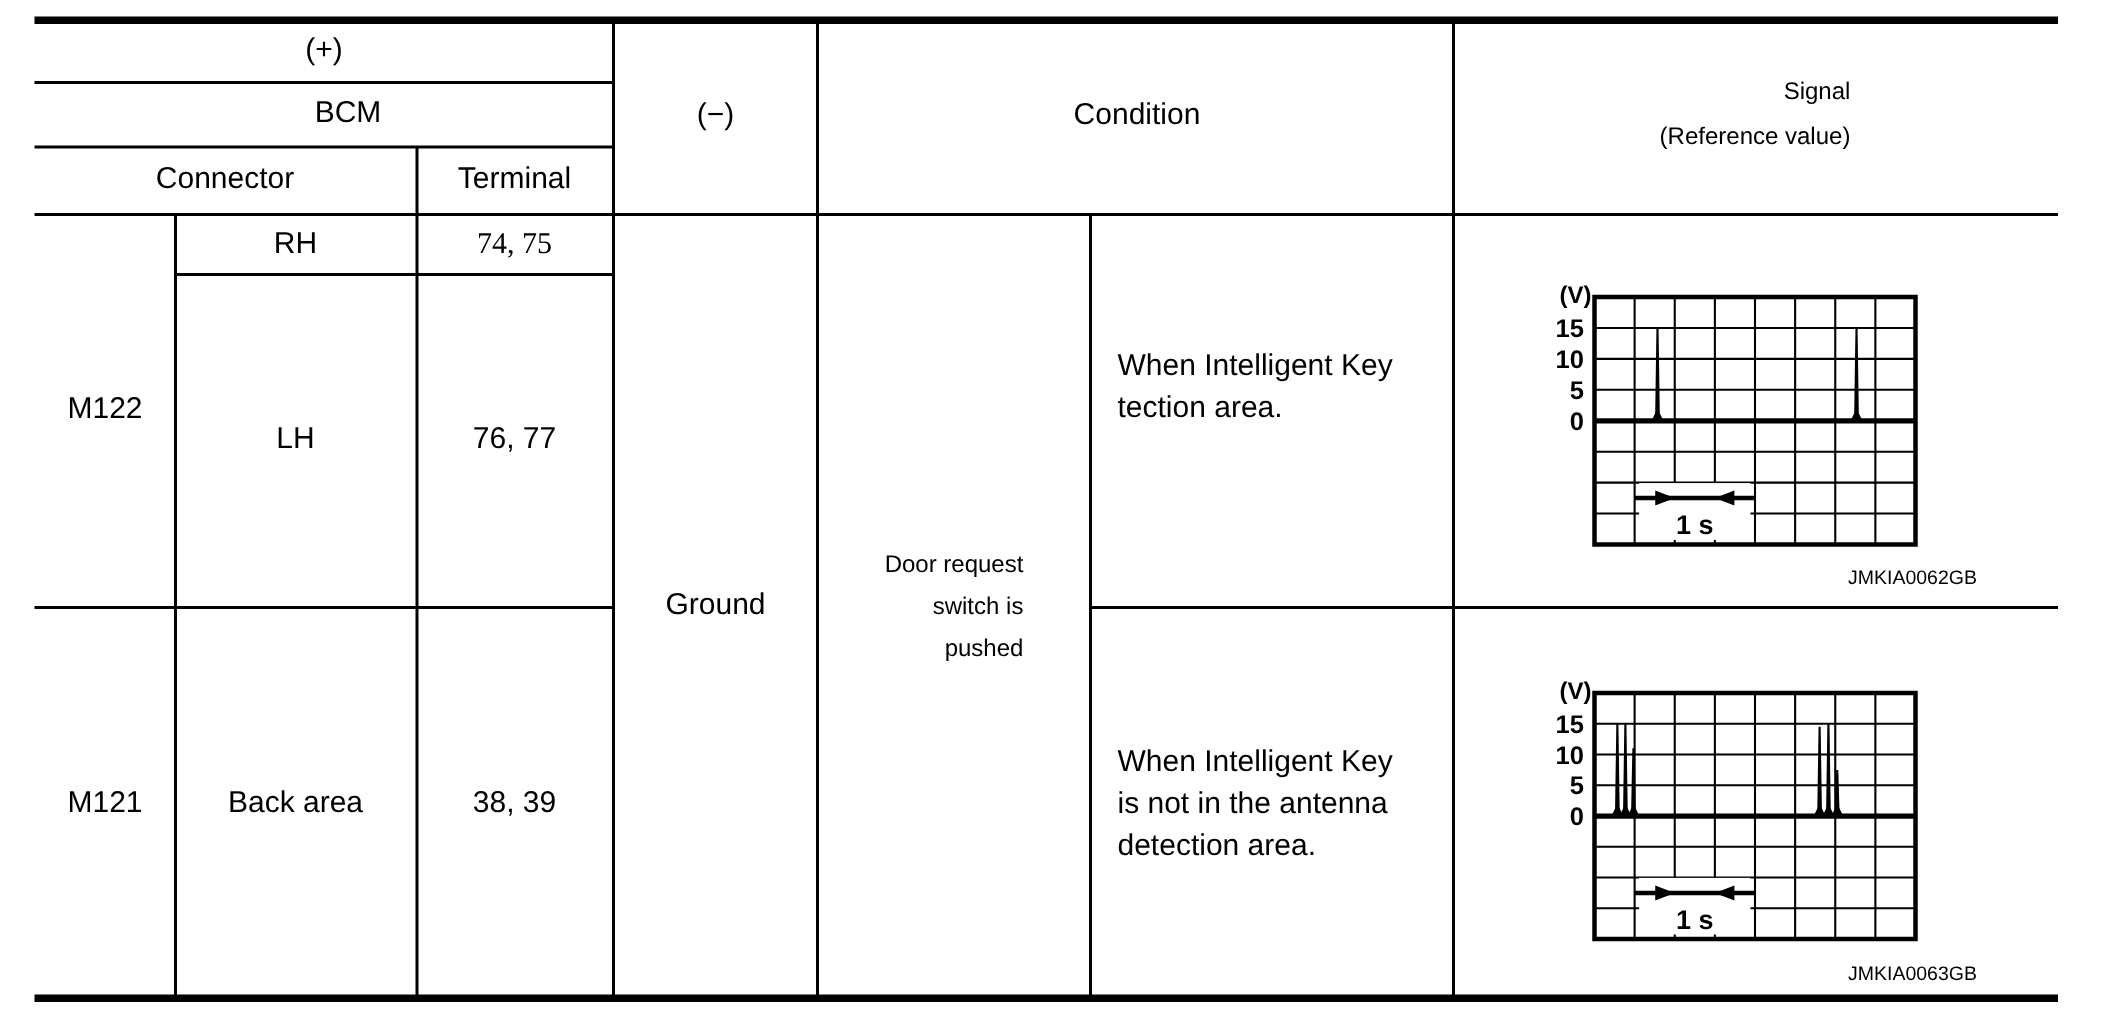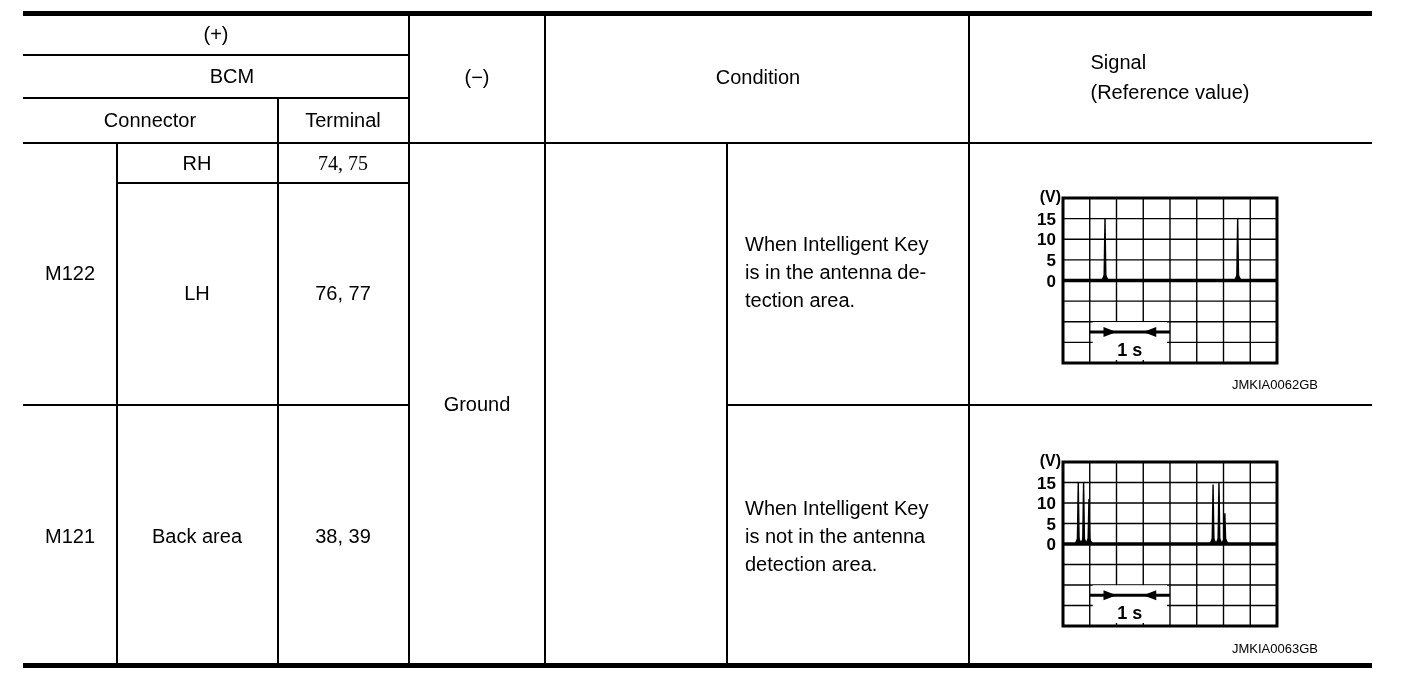--- a/index.html
+++ b/index.html
@@ -2,21 +2,21 @@
 <html><head>
 <meta charset="utf-8">
 <style>
   html,body{margin:0;padding:0;background:#fff;}
   .page{position:relative;width:1408px;height:676px;background:#ffffff;overflow:hidden;
         font-family:"Liberation Sans", sans-serif;color:#000;}
   .hl{position:absolute;height:2px;background:#000;}
   .vl{position:absolute;width:2px;background:#000;}
   .thick{height:5px;}
   .lbl{position:absolute;font-size:20px;white-space:nowrap;transform:translate(-50%,-50%);}
-  .blockC{position:absolute;font-size:20px;line-height:28px;text-align:left;transform:translate(-50%,-50%);}
+  .blockC{position:absolute;font-size:16px;line-height:28px;text-align:right;transform:translate(-50%,-50%);}
   .blockL{position:absolute;font-size:20px;line-height:28px;text-align:left;}
   .cap{position:absolute;font-size:13px;font-weight:normal;width:200px;text-align:right;white-space:nowrap;}
   .chart{position:absolute;}
 </style>
 </head>
 <body>
 
 <div class="page">
 
   <div class="hl thick" style="left:23px;top:11px;width:1349px;"></div>
@@ -49,24 +49,28 @@
   <div class="lbl" style="left:70px;top:273px;">M122</div>
   <div class="lbl" style="left:197px;top:163px;">RH</div>
   <div class="lbl" style="left:343px;top:163px;font-family:Liberation Serif, serif;">74, 75</div>
   <div class="lbl" style="left:197px;top:293px;">LH</div>
   <div class="lbl" style="left:343px;top:293px;">76, 77</div>
   <div class="lbl" style="left:70px;top:536px;">M121</div>
   <div class="lbl" style="left:197px;top:536px;">Back area</div>
   <div class="lbl" style="left:343px;top:536px;">38, 39</div>
   <div class="lbl" style="left:477px;top:404px;">Ground</div>
 
+  <div class="blockC" style="left:636px;top:405px;">
+    <div>Door request</div>
+    <div>switch is</div>
+    <div>pushed</div>
+  </div>
 
   <div class="blockL" style="left:745px;top:230px;">
     <div>When Intelligent Key</div>
-    <div>is in the antenna de-</div>
     <div>tection area.</div>
   </div>
 
   <div class="blockL" style="left:745px;top:494px;">
     <div>When Intelligent Key</div>
     <div>is not in the antenna</div>
     <div>detection area.</div>
   </div>
 
   <svg class="chart" style="left:1020px;top:183px;" width="320" height="200">

